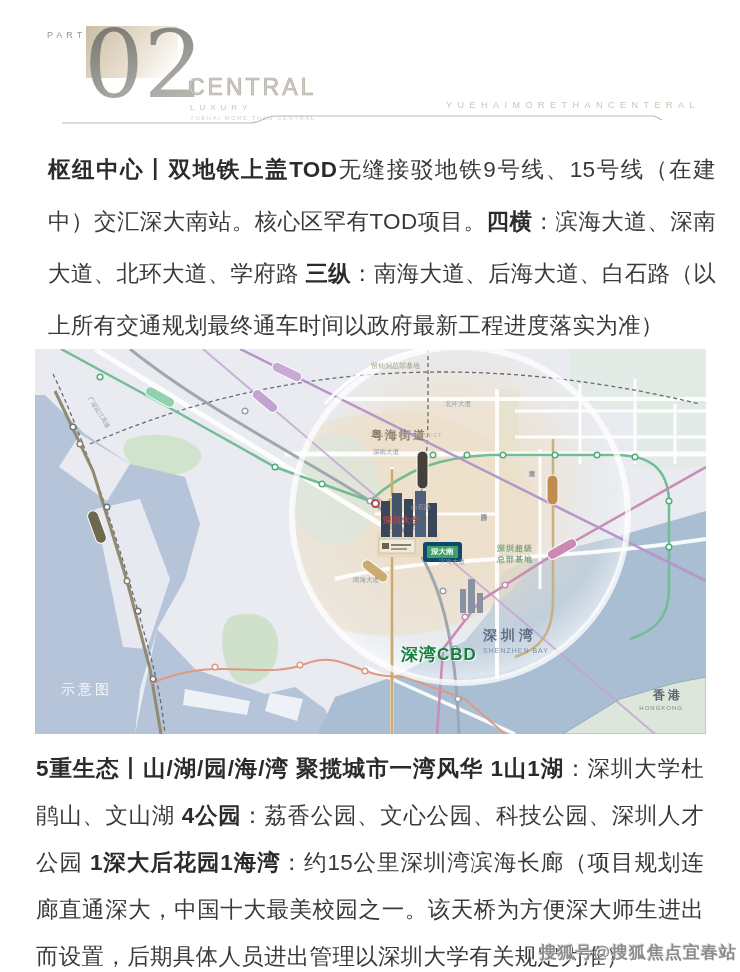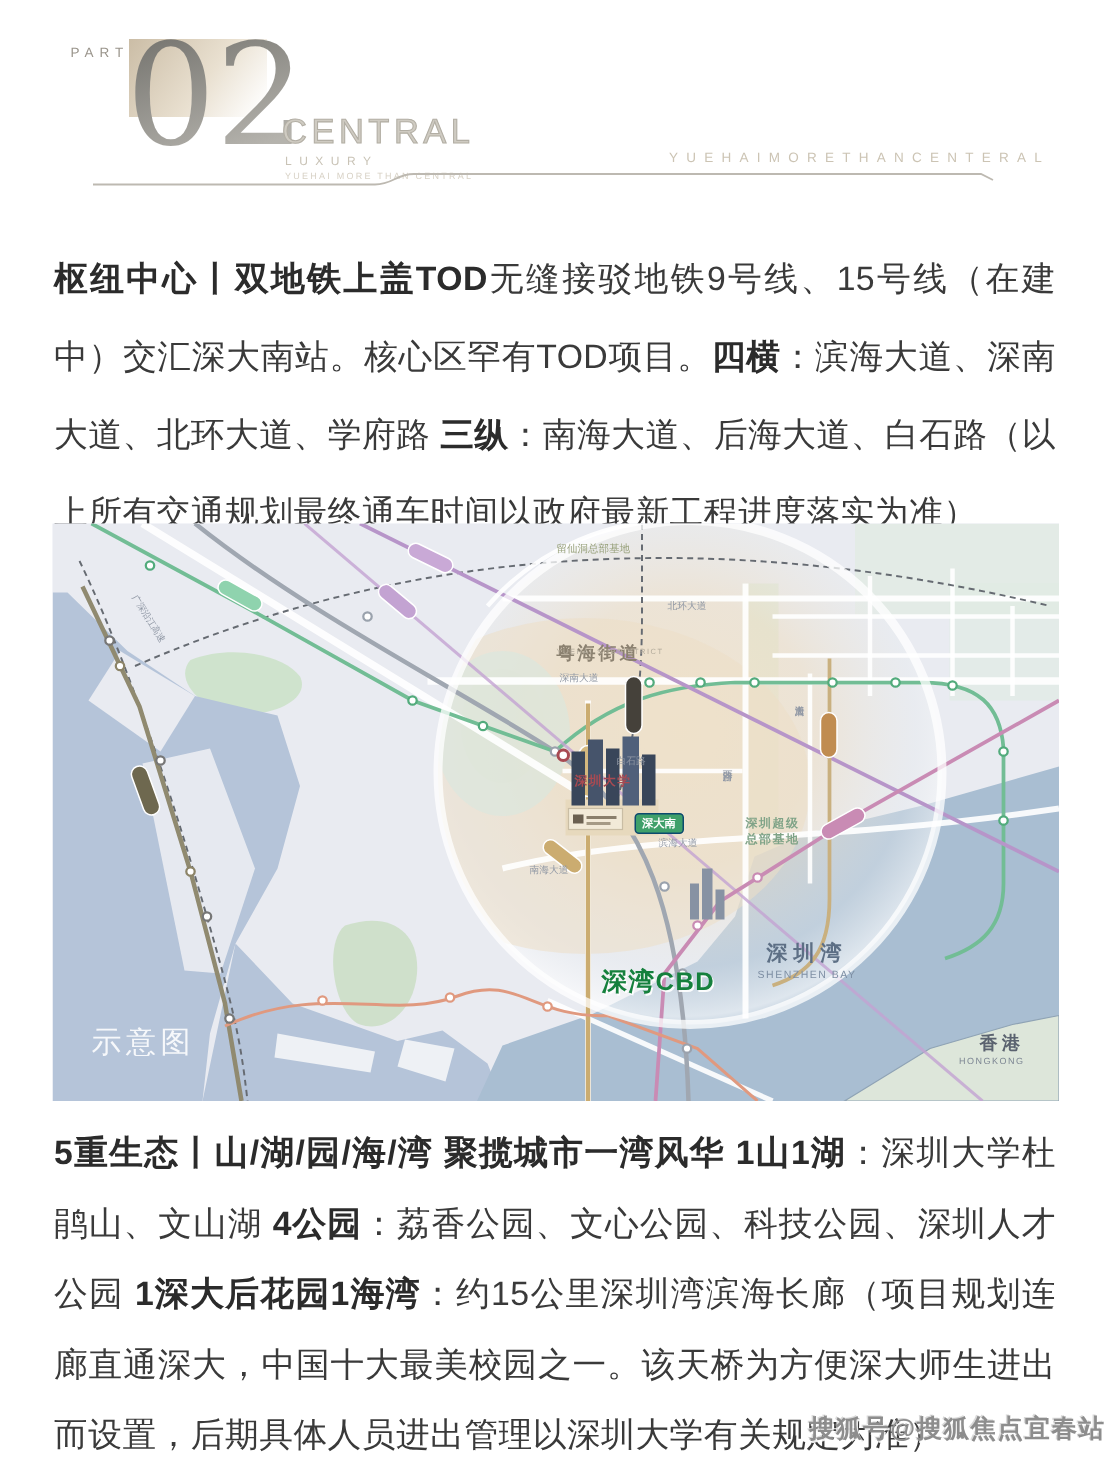--- a/index.html
+++ b/index.html
@@ -22,55 +22,55 @@
   .wordmark-tag { position:absolute; left:190px; top:115px; font-size:6px; letter-spacing:1.5px; color:#d8d2c6; }
   .page-title { position:absolute; right:40px; top:44px; font-family:"DejaVu Serif","Liberation Serif",serif;
                 font-size:47px; font-weight:700; letter-spacing:1px; color:#4f4a40; white-space:nowrap; }
   .page-title-en { position:absolute; right:40px; top:100px; font-size:9px; letter-spacing:5.5px; color:#ccc4b4; }
   .divider { position:absolute; left:0; top:95px; width:740px; height:40px; }
 
   
   .para { position:absolute; left:36px; width:668px; font-size:22.5px; color:#3a3a3a;
           text-align:justify; letter-spacing:0.3px; }
   .para .b { font-weight:bold; color:#2b2b2b; }
-  .para-transit { top:160px; line-height:52px; }
+  .para-transit { top:144px; line-height:52px;margin-left:12px; }
   .para-ecology { top:745px; line-height:47px; }
 
   
   .map { position:absolute; left:35px; top:349px; width:671px; height:385px; background:#e9ebf1; overflow:hidden; }
   .map svg { position:absolute; left:0; top:0; }
   .mlabel { position:absolute; white-space:nowrap; color:#8f97a4; font-size:6.5px; }
   .lab-liuxiandong { left:336px; top:12px; font-size:7px; color:#97a07a; }
   .lab-yuehai { left:336px; top:66px; font-size:12px; font-weight:bold; letter-spacing:2px; color:#8b8170;margin-top:12px; }
   .lab-yuehai-en { left:336px; top:83px; font-size:5px; letter-spacing:1px; color:#b3ab9c; }
   .lab-szu { left:336px; top:131px; display:flex; align-items:center; gap:3px; }
   .szu-dot { width:9px; height:9px; border-radius:50%; border:2px solid #a84a52; background:#fff; display:inline-block; }
   .lab-szu-text { font-size:8.5px; font-weight:bold; color:#a84a52; letter-spacing:1px;margin-top:35px; }
   .chip-shendanan { left:388px; top:193px; background:#3fa06a; color:#fff; font-size:7.5px;
-                    padding:1px 4px; border-radius:3px; border:1px solid #0c4a6e; font-weight:bold; }
+                    padding:1px 4px; border-radius:3px; border:4px solid #0c4a6e; font-weight:bold; }
   .lab-baishi { left:376px; top:154px; }
   .lab-beihuan { left:410px; top:51px; }
   .lab-shennan { left:338px; top:99px; }
   .lab-binhai { left:404px; top:209px; }
   .lab-nanhai { left:318px; top:227px; }
   .lab-vert { writing-mode:vertical-rl; }
   .lab-shahexi { left:444px; top:160px; }
   .lab-houhai { left:492px; top:116px; }
   .lab-yanjiang { left:58px; top:46px; transform:rotate(58deg); transform-origin:left top; font-size:6px; }
   .lab-superhq { left:462px; top:194px; text-align:left; font-size:8px; font-weight:bold;
                  color:#7fa387; line-height:11px; letter-spacing:1px; }
   .lab-shenwancbd { left:366px; top:294px; font-size:17px; font-weight:bold; color:#15803d;
                     text-shadow:1px 1px 0 rgba(255,255,255,.9); letter-spacing:1px; }
-  .lab-bay { left:448px; top:278px; width:110px; text-align:center; color:#5d6f85; }
+  .lab-bay { left:448px; top:278px; width:110px; color:#5d6f85; }
   .lab-bay .cn { font-size:14px; font-weight:bold; letter-spacing:4px; }
   .lab-bay .en { font-size:7px; letter-spacing:1px; color:#7e8fa4; margin-top:2px; }
   .lab-hk { left:578px; top:338px; width:70px; text-align:right; color:#5a626f; }
   .lab-hk .cn { font-size:12px; font-weight:bold; letter-spacing:3px; }
   .lab-hk .en { font-size:6px; letter-spacing:1px; color:#7e8794; margin-top:1px; }
-  .lab-caption { left:26px; top:332px; font-size:20px; letter-spacing:3px; color:rgba(255,255,255,.88);font-family:Liberation Mono, monospace; }
+  .lab-caption { left:26px; top:332px; font-size:14px; letter-spacing:3px; color:rgba(255,255,255,.88);font-family:Liberation Mono, monospace; }
 
   
   .watermark { position:absolute; right:3px; top:941px; font-size:17px; font-weight:bold; color:#8d8d8d;
                letter-spacing:1px; text-shadow:1px 1px 0 rgba(255,255,255,.9), -1px -1px 0 rgba(160,160,160,.4); }
 </style>
 </head>
 <body>
 
 <div class="hdr">
   <div class="part-label">PART</div>

